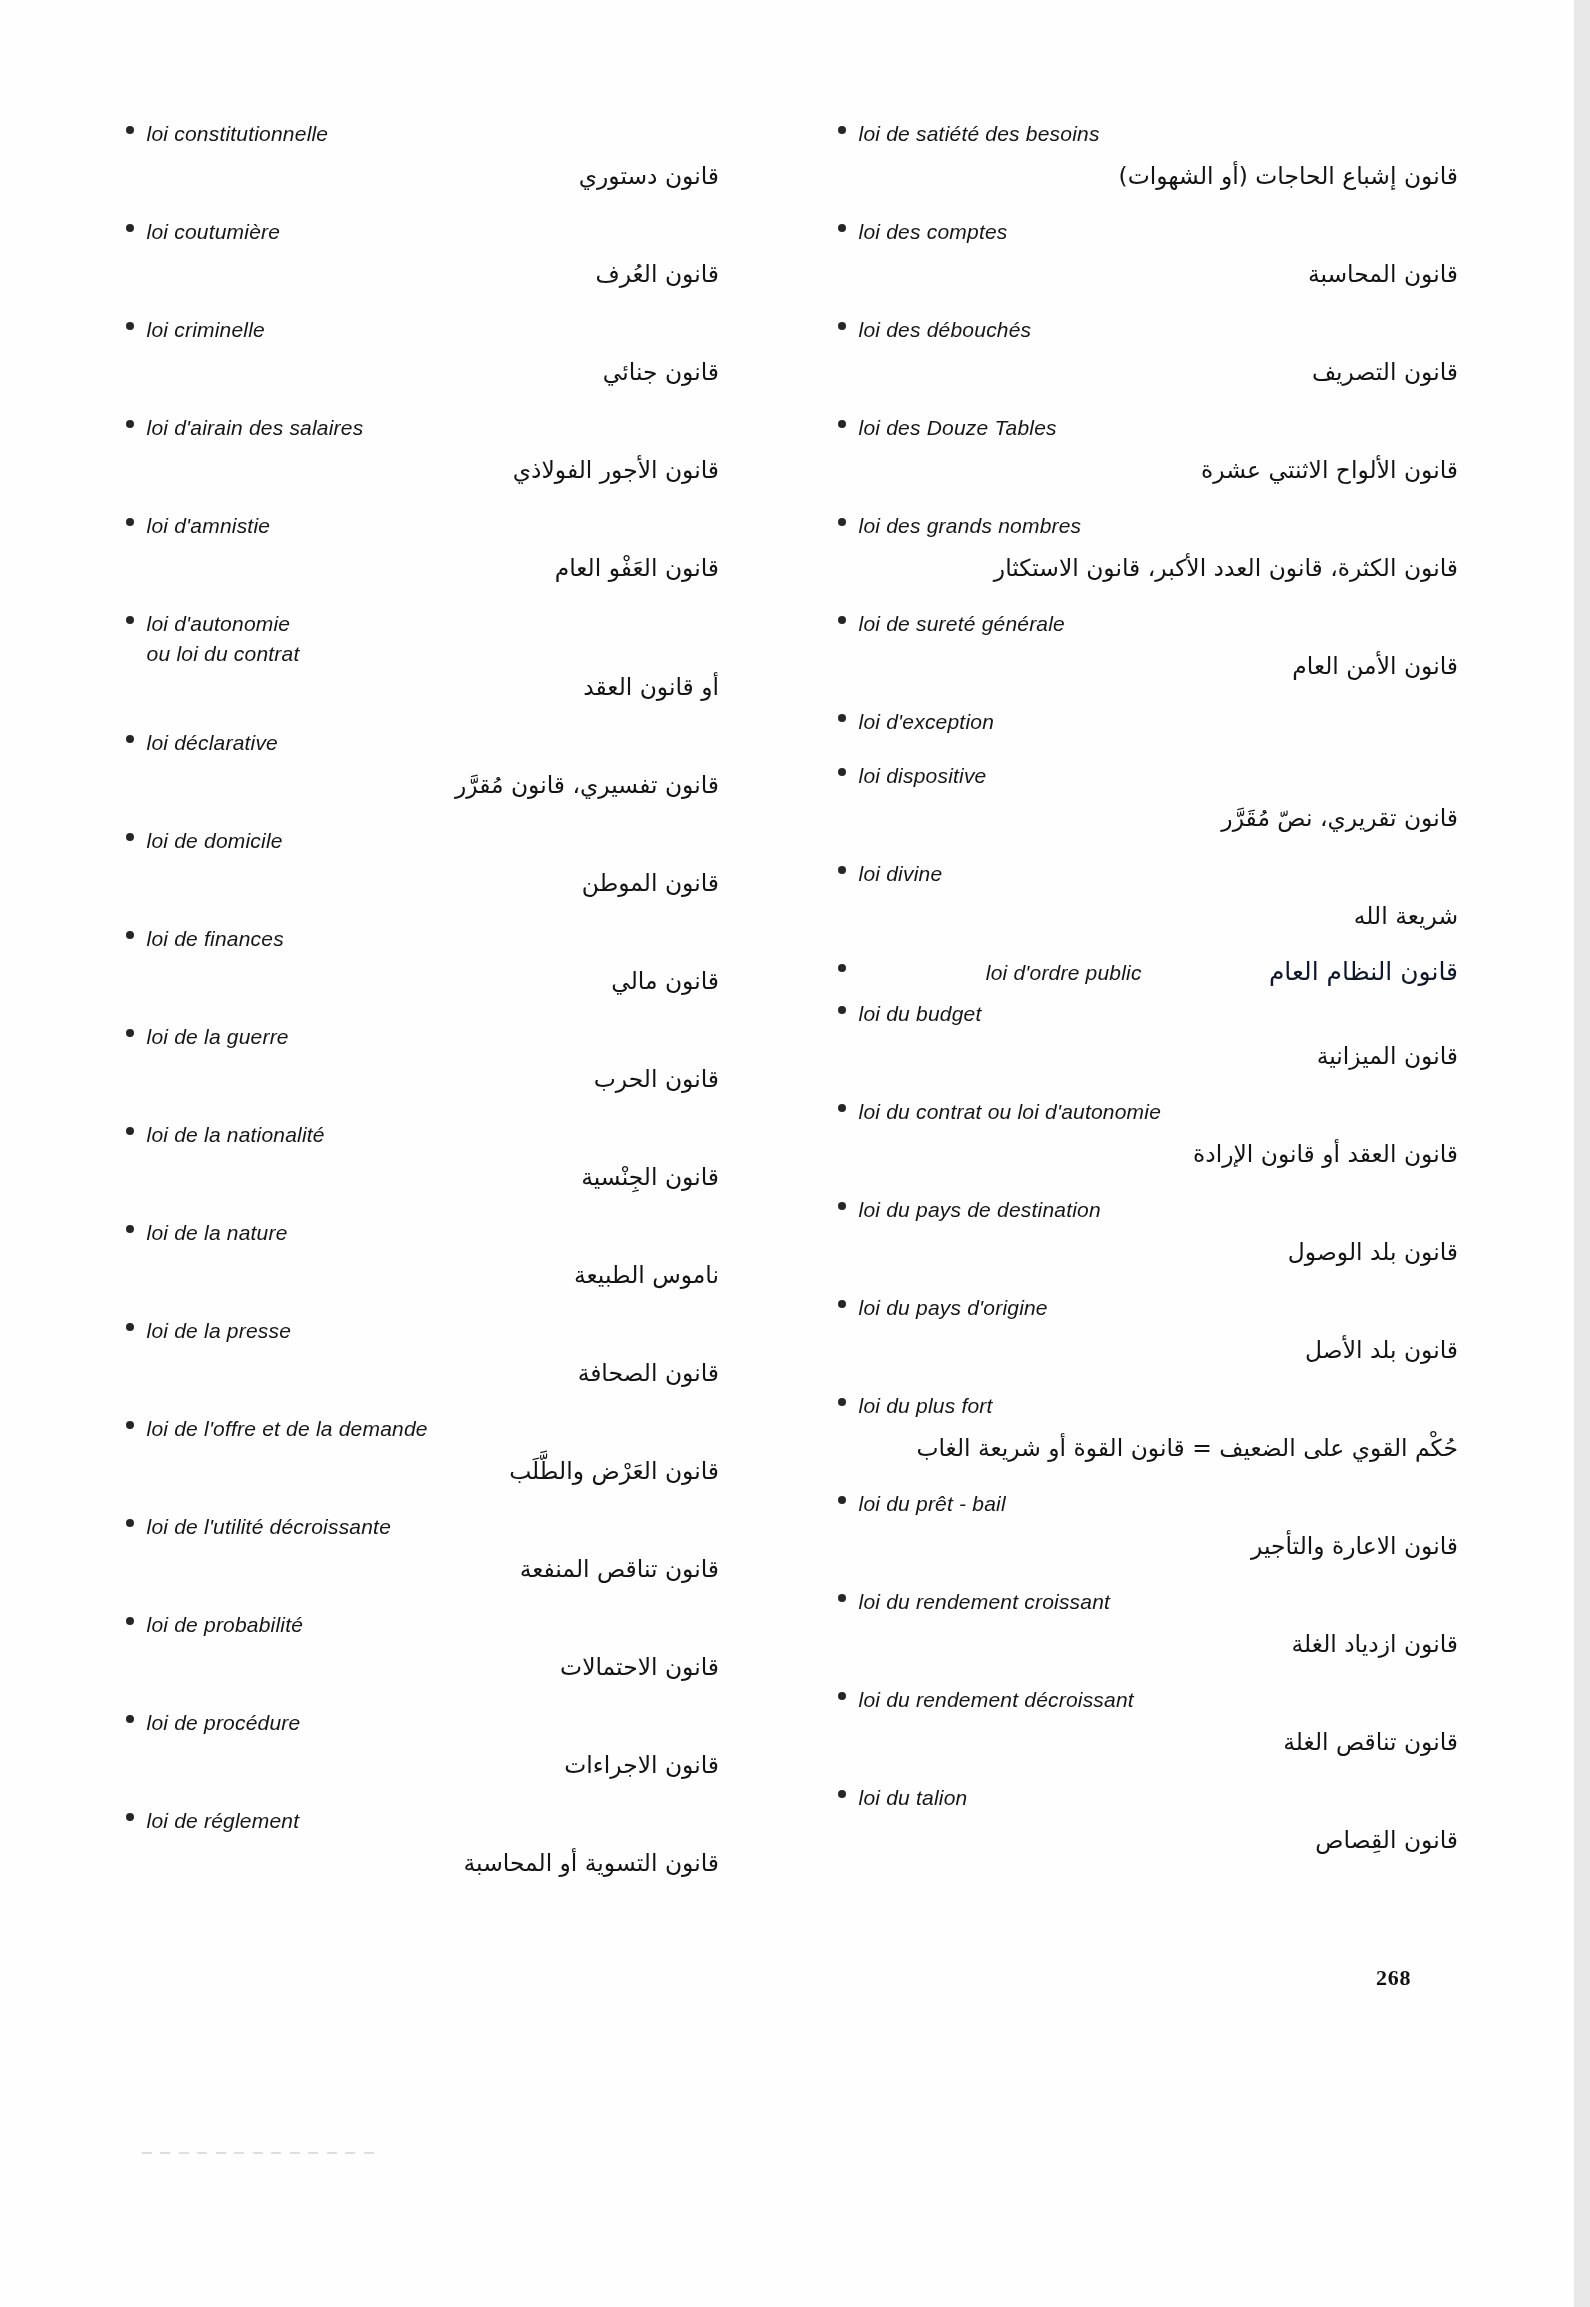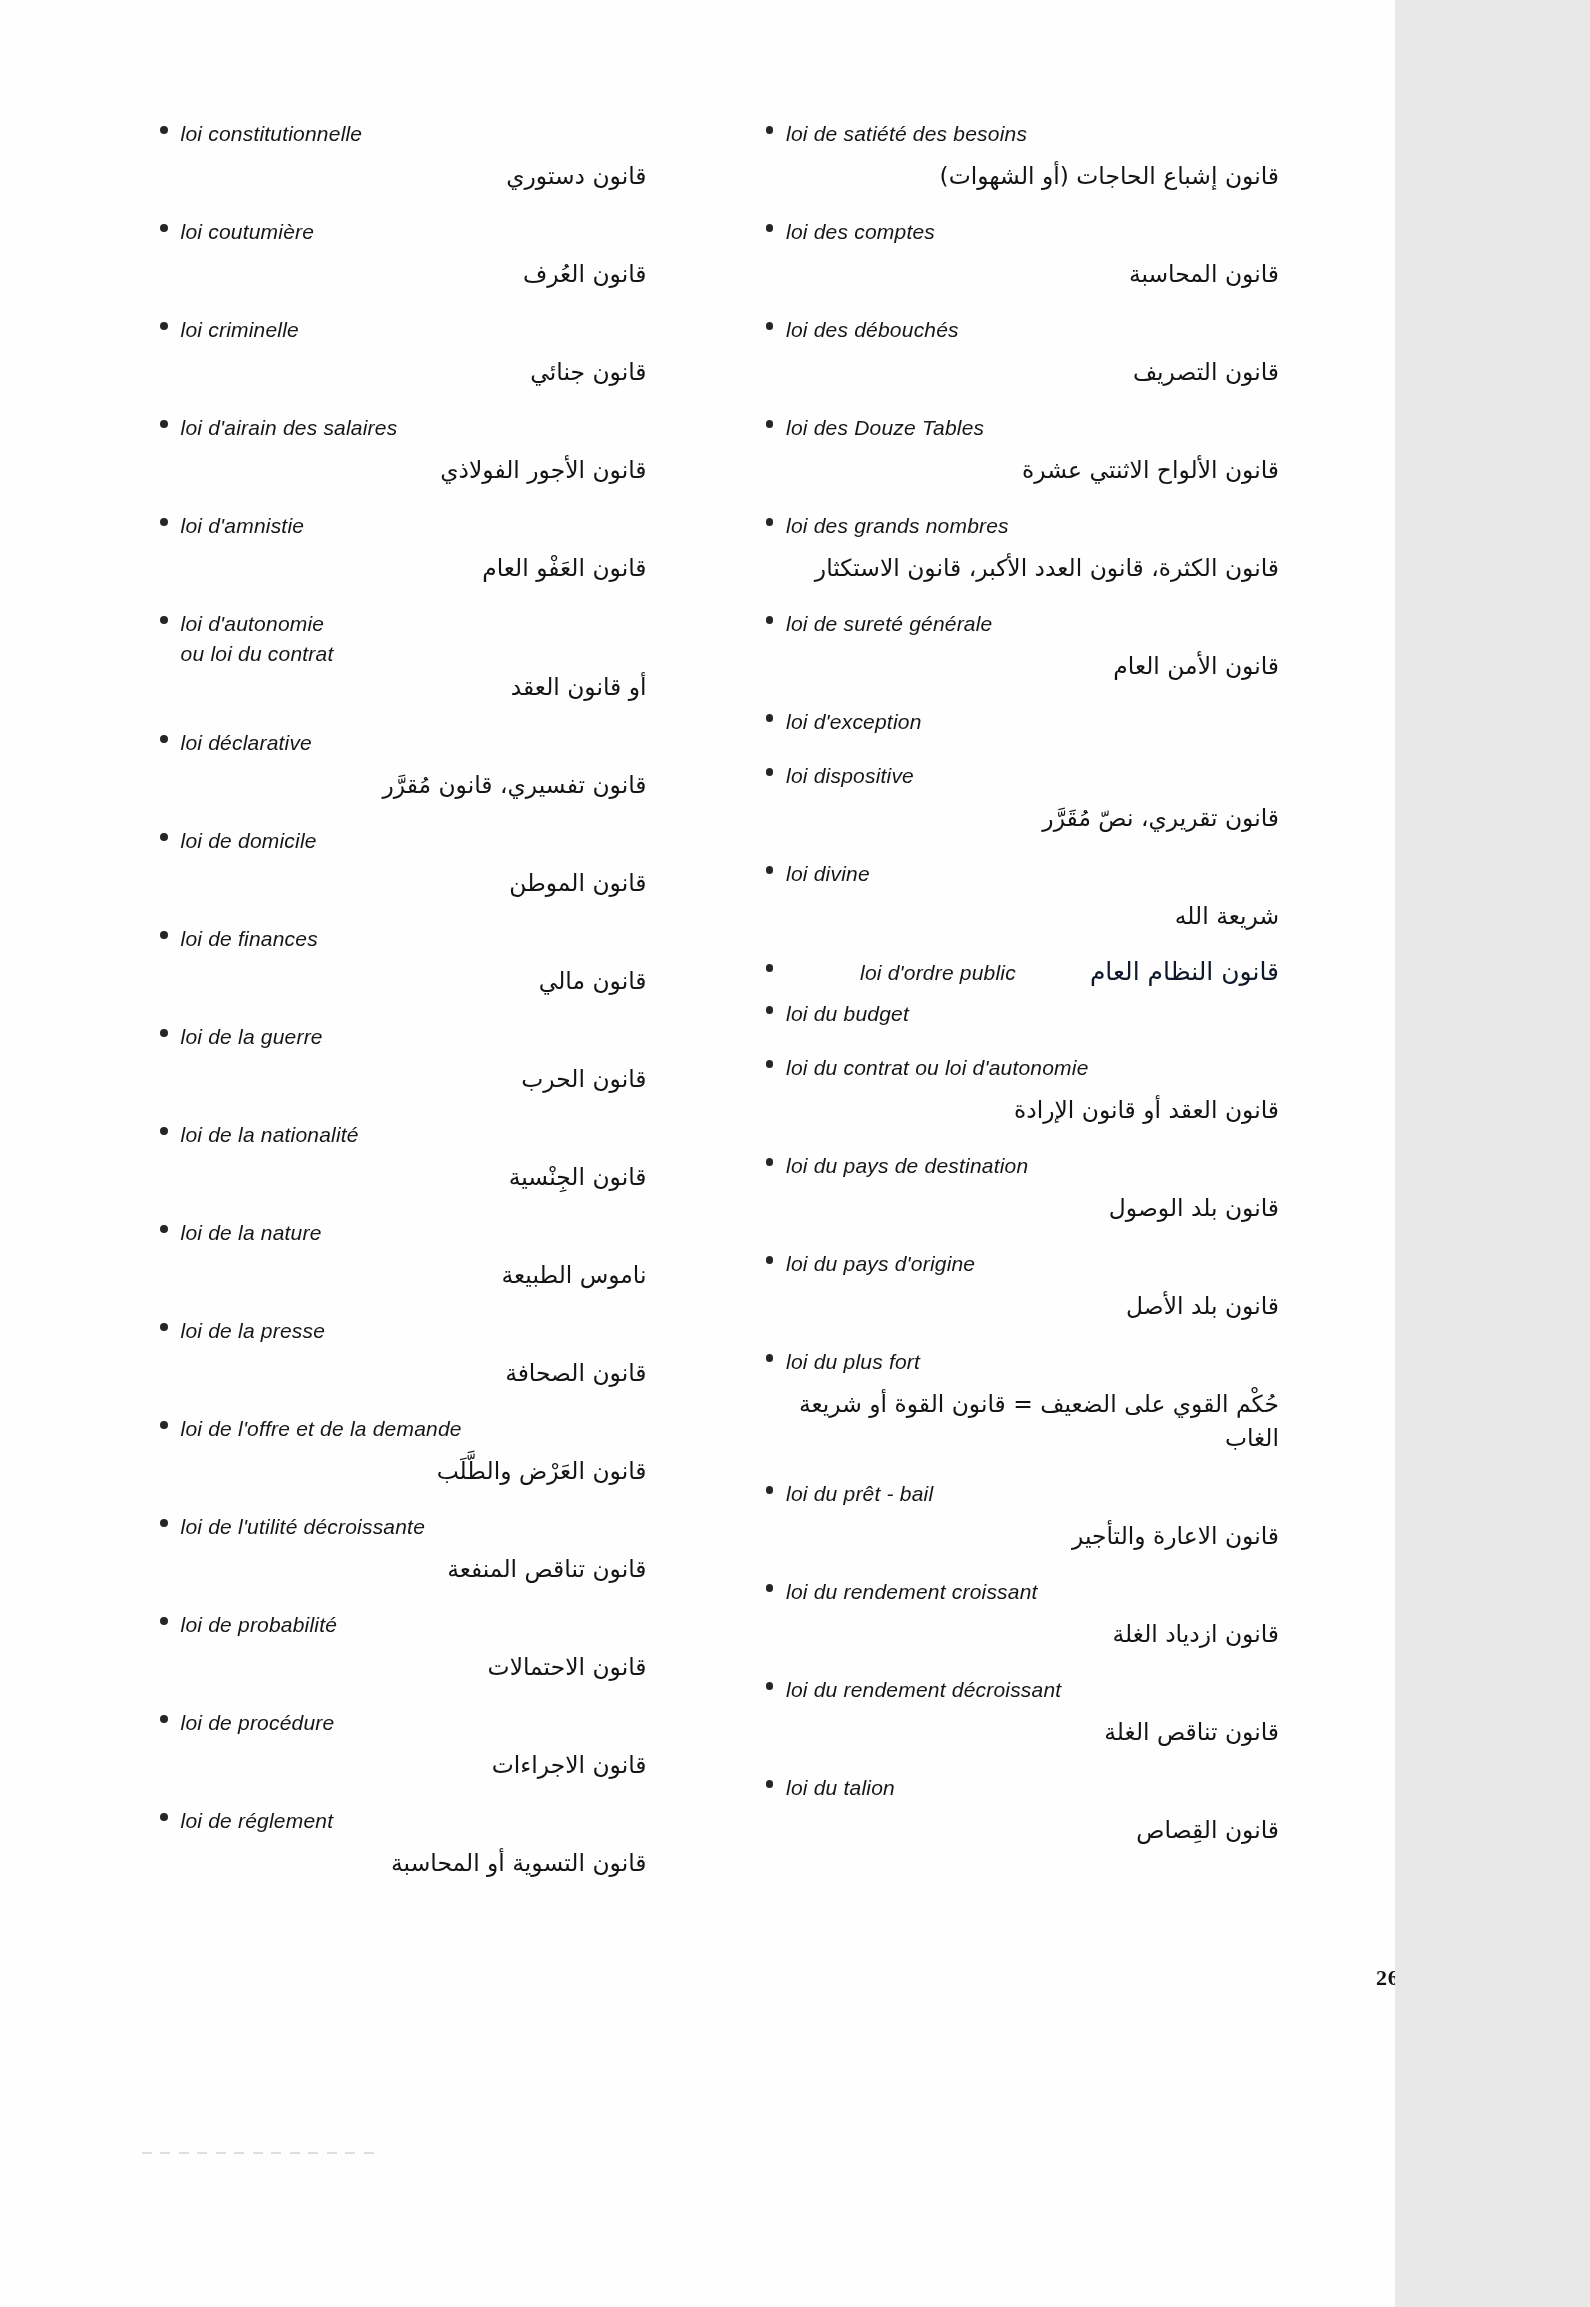--- a/index.html
+++ b/index.html
@@ -2,27 +2,26 @@
 <html style="font-size:11.4px"><head>
 <meta charset="utf-8">
 <style>
   html, body {
     margin: 0;
     padding: 0;
     background: #e8e8e8;
   }
   .page {
     position: relative;
-    width: 1361px;
+    width: 1574px;
     height: 2307px;
     background: #fefefe;
     color: #1b1b1b;
     overflow: hidden;
     font-family: "Liberation Sans", sans-serif;
-    padding-left: 34px;
   }
   .columns {
     display: flex;
     padding: 119px 106px 0 126px;
     gap: 82px;
     box-sizing: border-box;
   }
   .col {
     flex: 1 1 0;
     min-width: 0;
@@ -300,20 +299,21 @@
             <span class="bullet"></span>
             <span class="fr-text">loi d'ordre public</span>
             <span class="ar-inline">قانون النظام العام</span>
           </div>
         </div>
         <div class="entry">
           <div class="fr-line">
             <span class="bullet"></span>
             <span class="fr-text">loi du budget</span>
           </div>
+          <div class="ar-line">قانون الميزانية</div>
         </div>
         <div class="entry">
           <div class="fr-line">
             <span class="bullet"></span>
             <span class="fr-text">loi du contrat ou loi d'autonomie</span>
           </div>
           <div class="ar-line">قانون العقد أو قانون الإرادة</div>
         </div>
         <div class="entry">
           <div class="fr-line">

